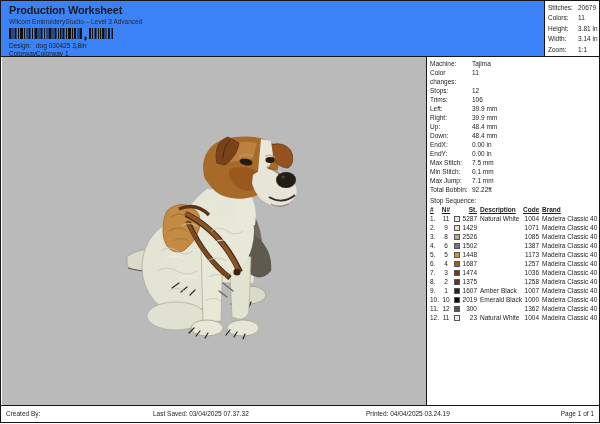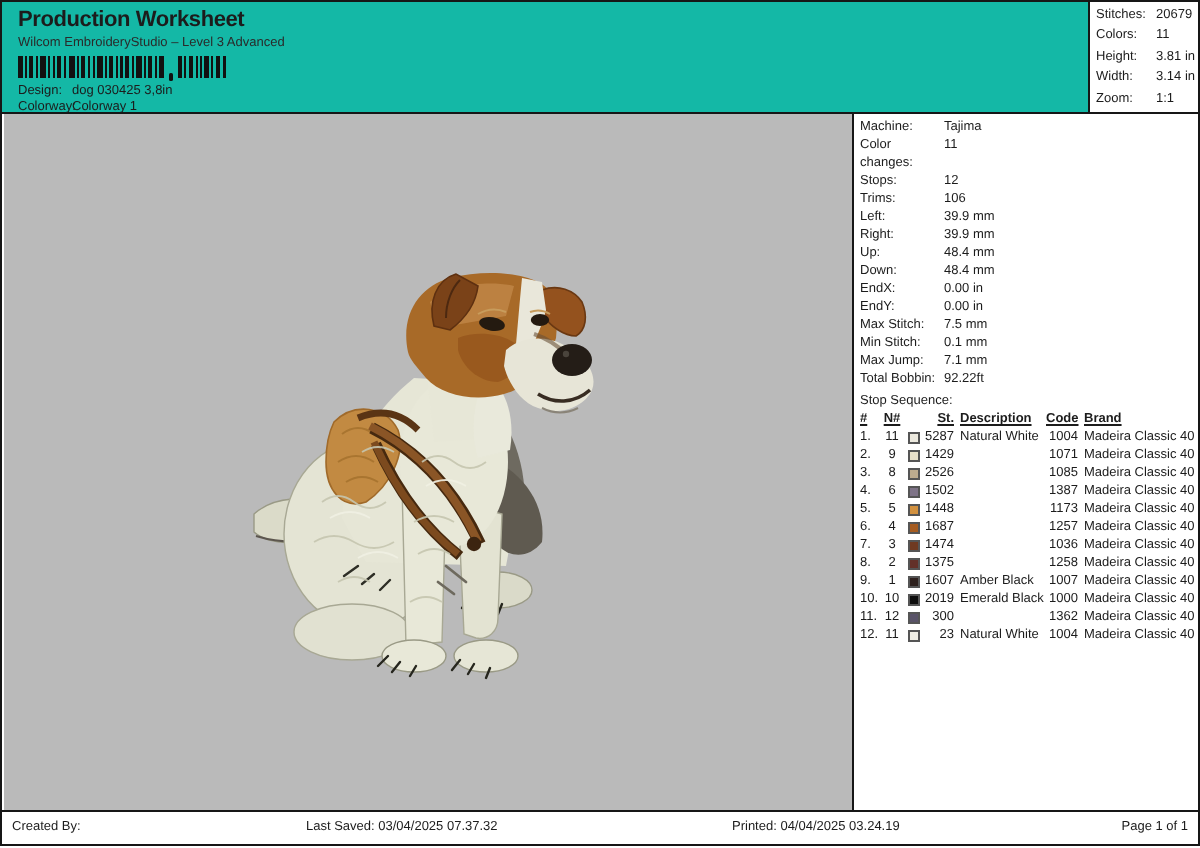--- a/index.html
+++ b/index.html
@@ -1,19 +1,19 @@
 <!DOCTYPE html>
 <html><head>
 <meta charset="utf-8">
 <style>
   html,body{margin:0;padding:0;background:#ffffff;}
   body{width:600px;height:424px;position:relative;font-family:"Liberation Sans",sans-serif;color:#1c1c1c;-webkit-font-smoothing:antialiased;}
   .page{position:absolute;left:0;top:0;width:600px;height:423px;border:1px solid #161616;box-sizing:border-box;background:#fff;overflow:hidden;}
   
-  .header{position:absolute;left:0;top:0;right:0;height:55px;border-bottom:1px solid #161616;background:#14b8a6;}
+  .header{position:absolute;left:0;top:0;right:0;height:55px;border-bottom:1px solid #161616;background:#3b82f6;}
   .title{position:absolute;left:8px;top:3px;font-size:11px;font-weight:bold;letter-spacing:-0.2px;}
   .subtitle{position:absolute;left:8px;top:17px;font-size:6.5px;color:#2a2a2a;}
   .barcode{position:absolute;left:8px;top:27px;}
   .kvrow{position:absolute;left:8px;font-size:6.5px;display:grid;grid-template-columns:27px auto;}
   .kvrow.design{top:41px;}
   .kvrow.colorway{top:49px;}
   
   .summary{position:absolute;right:0;top:0;width:55px;height:55px;border-left:1px solid #161616;box-sizing:border-box;padding:2px 0 0 3px;background:#fff;}
   .summary .srow{display:grid;grid-template-columns:30px auto;line-height:10.4px;font-size:6.5px;}
   

